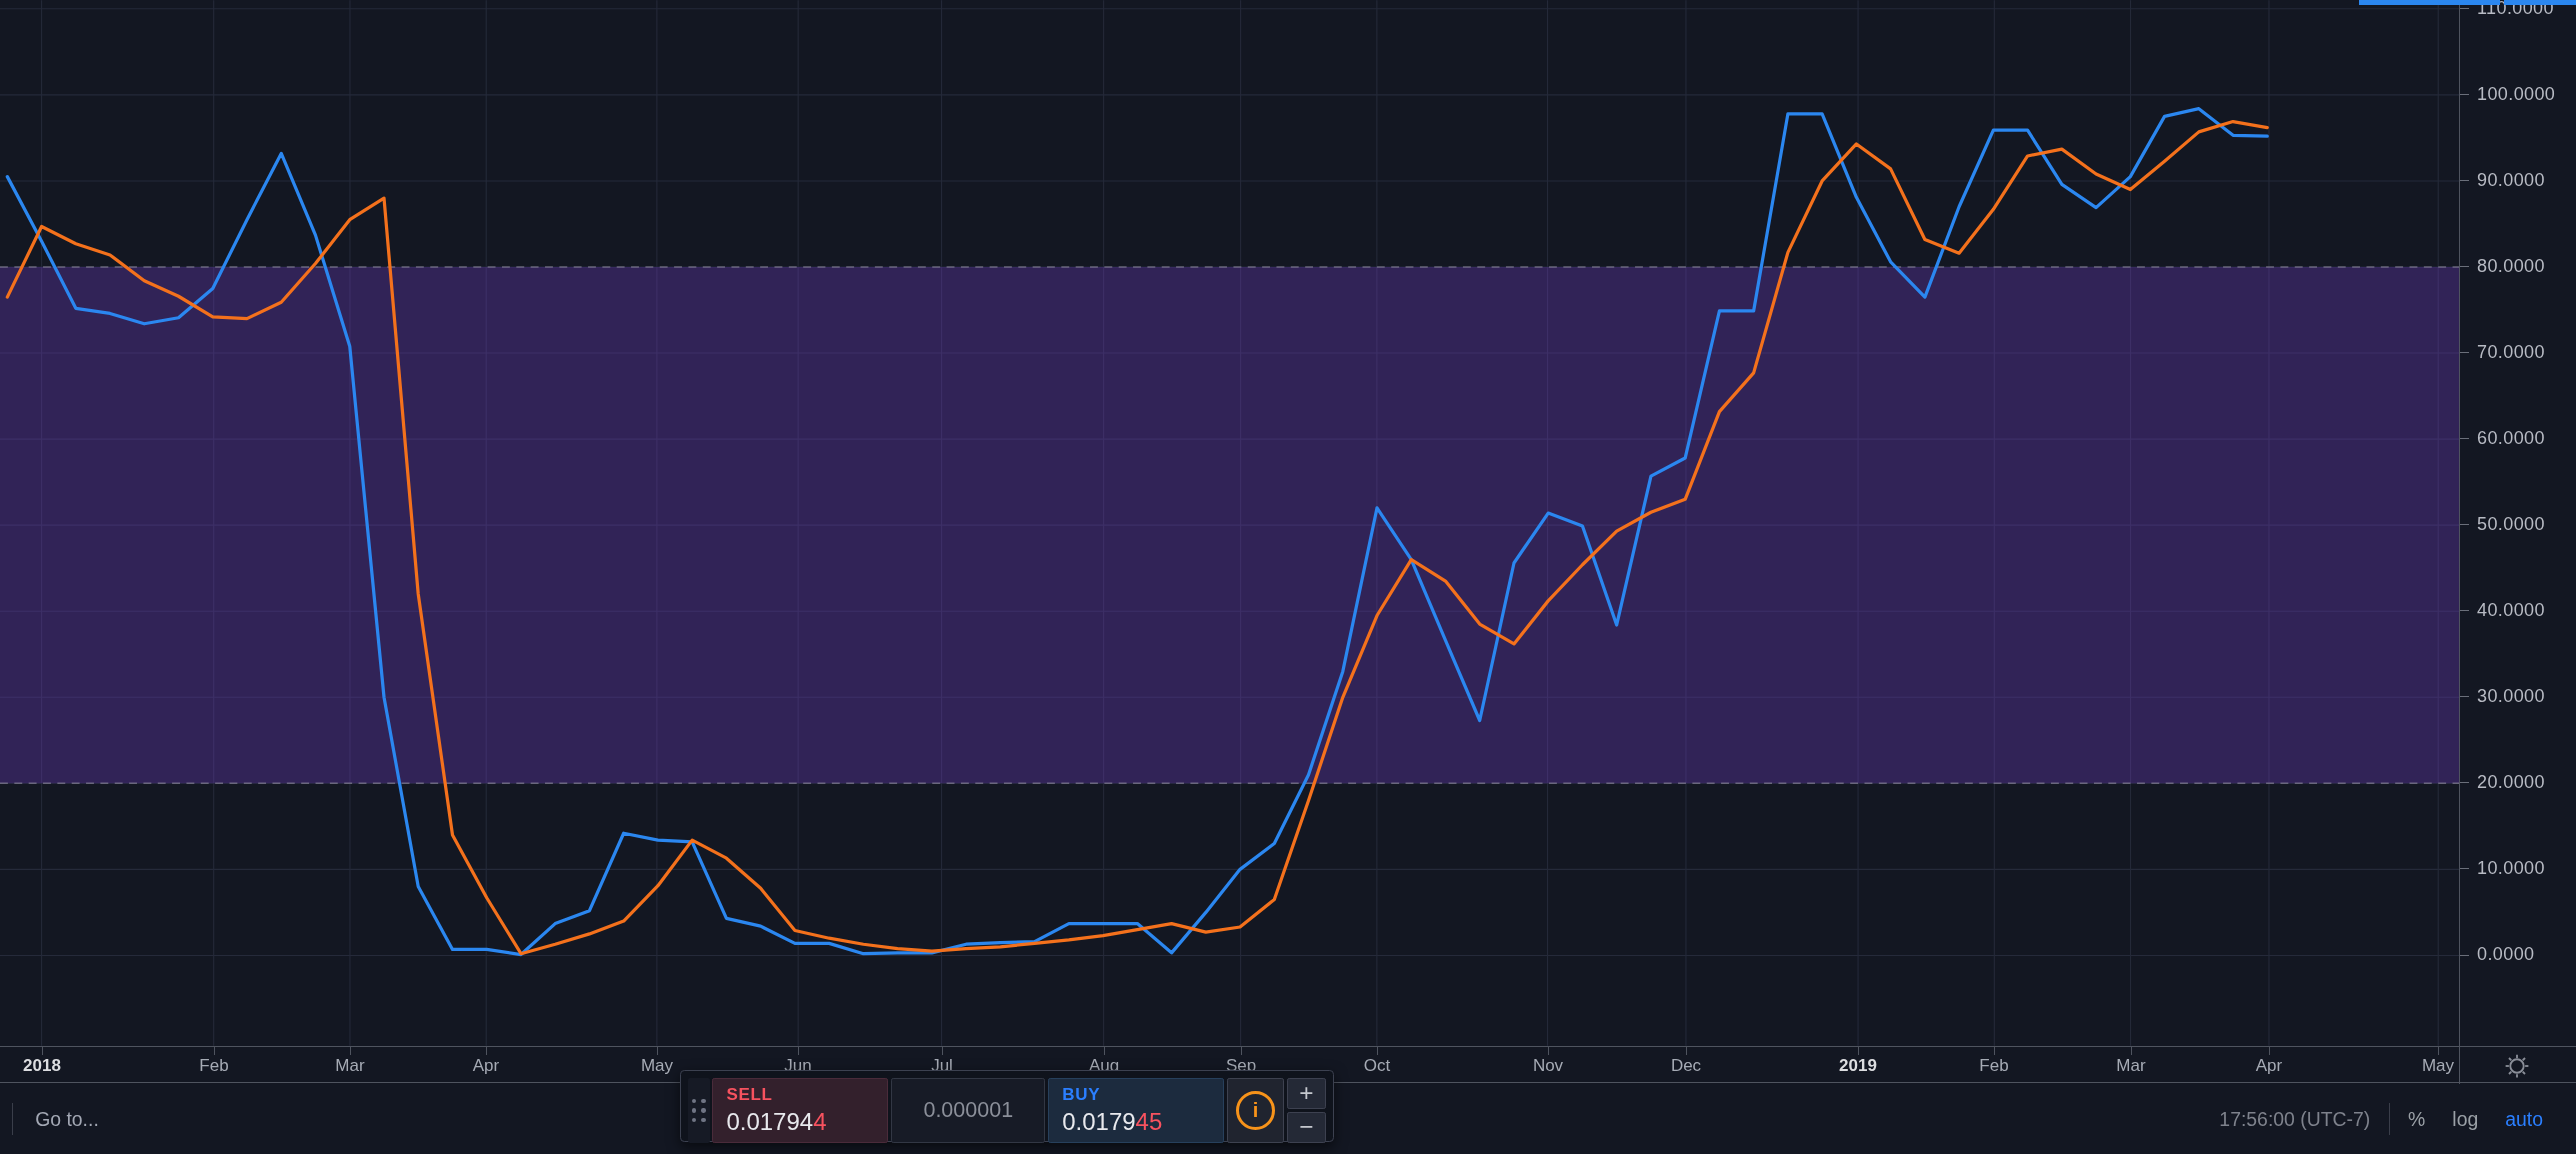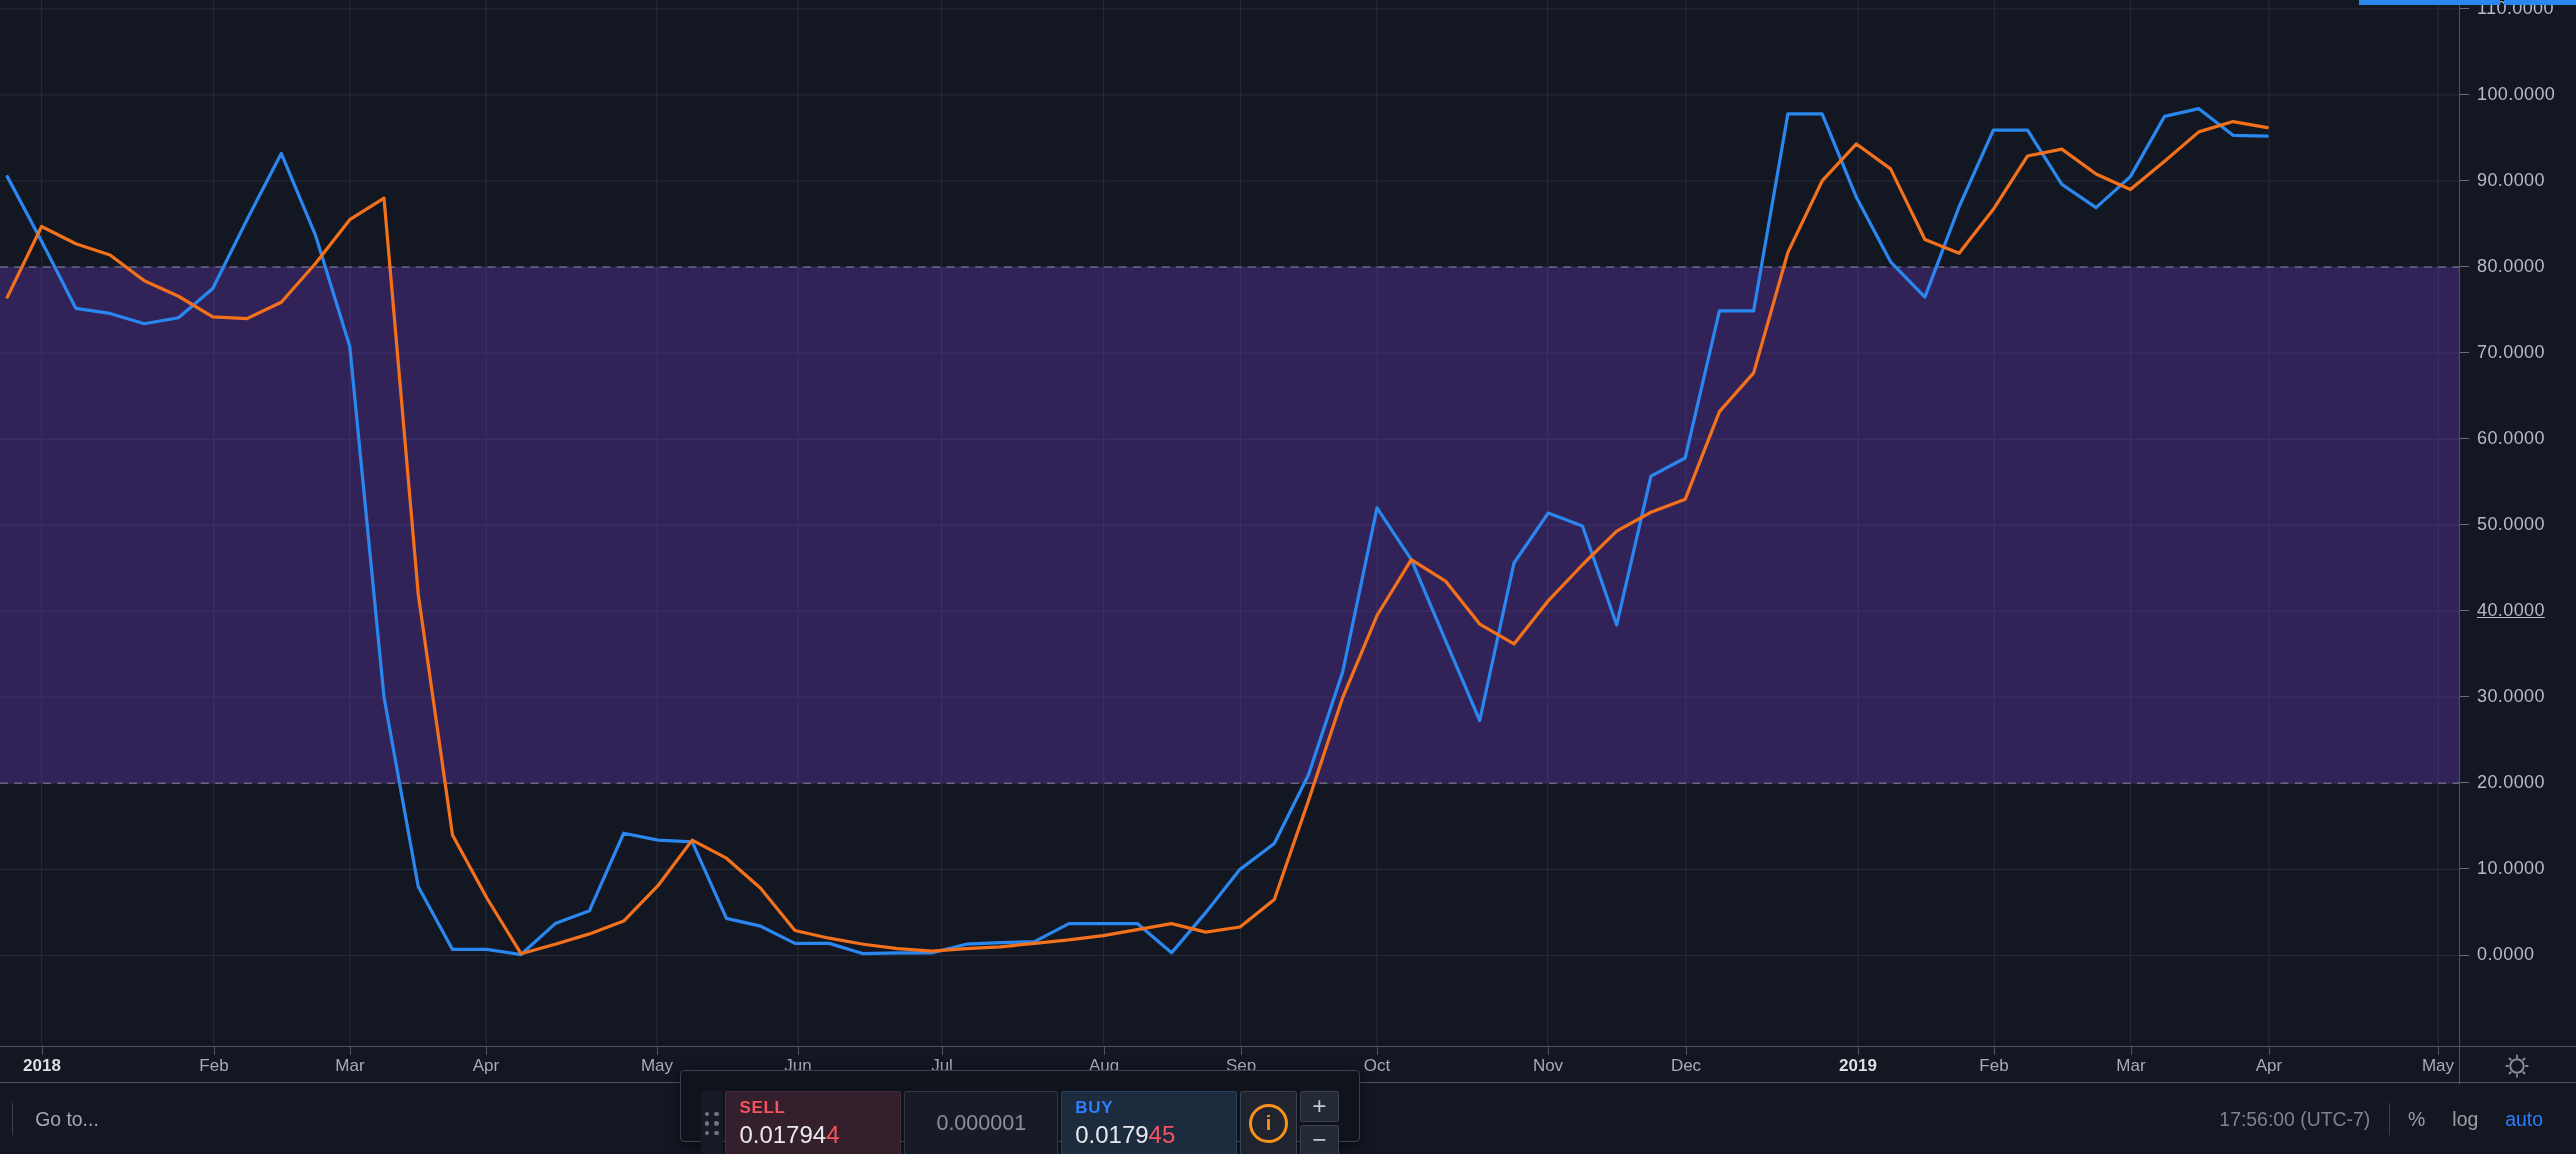--- a/index.html
+++ b/index.html
@@ -42,21 +42,21 @@
   .goto { background:none; border:none; font-size:19.4px; color:#a3a8b4; padding:7.2px 11.5px;
           font-family:"Liberation Sans", sans-serif; cursor:pointer; }
   .status { margin-left:auto; display:flex; align-items:center; padding-right:33px; }
   .clock { font-size:19.4px; color:#7e828c; margin-right:18.6px; }
   .status .tb-sep { margin:0 18.6px 0 0; }
   .scale-toggle { font-size:19.4px; color:#9aa0a6; margin-right:27px; cursor:pointer; }
   .scale-toggle.auto { color:#2b7fff; margin-right:0; }
 
   
   .order-widget { position:absolute; left:680px; top:1070px; height:72px;
-                  display:flex; gap:2.9px; padding:20px; background:#0f131c;
+                  display:flex; gap:2.9px; padding:7px; background:#0f131c;
                   border:0.7px solid #3c4150; border-radius:4.3px;
                   box-shadow:0 4.3px 13px rgba(0,0,0,0.55); z-index:10; }
   .ow-box { height:65px; border-radius:2.2px; }
   .handle { width:21.5px; background:#161a25; display:flex; align-items:center; justify-content:center; cursor:grab; }
   .dots { display:grid; grid-template-columns:4.3px 4.3px; grid-auto-rows:4.3px; gap:5px; }
   .dots i { width:4.3px; height:4.3px; border-radius:50%; background:#6f7484; }
   .sell-box { width:176px; background:#33202c; border:0.7px solid #4a2b3a; padding:5.7px 0 0 13px; cursor:pointer; }
   .buy-box  { width:176px; background:#1c2b3e; border:0.7px solid #27405c; padding:5.7px 0 0 13px; cursor:pointer; }
   .spread-box { width:154px; background:#171b26; border:0.7px solid #323744;
                 display:flex; align-items:center; justify-content:center; }
@@ -137,21 +137,21 @@
       <div class="y-label" style="top: 170px;">90.0000</div>
       <div class="y-tick" style="top: 266px;"></div>
       <div class="y-label" style="top: 256px;">80.0000</div>
       <div class="y-tick" style="top: 352px;"></div>
       <div class="y-label" style="top: 342px;">70.0000</div>
       <div class="y-tick" style="top: 438px;"></div>
       <div class="y-label" style="top: 428px;">60.0000</div>
       <div class="y-tick" style="top: 524px;"></div>
       <div class="y-label" style="top: 514px;">50.0000</div>
       <div class="y-tick" style="top: 610px;"></div>
-      <div class="y-label" style="top: 600px; text-decoration: underline;">40.0000</div>
+      <div class="y-label" style="top: 600px;">40.0000</div>
       <div class="y-tick" style="top: 696px;"></div>
       <div class="y-label" style="top: 686px;">30.0000</div>
       <div class="y-tick" style="top: 782px;"></div>
       <div class="y-label" style="top: 772px;">20.0000</div>
       <div class="y-tick" style="top: 868px;"></div>
       <div class="y-label" style="top: 858px;">10.0000</div>
       <div class="y-tick" style="top: 955px;"></div>
       <div class="y-label" style="top: 944px;">0.0000</div>
     </div>
 

